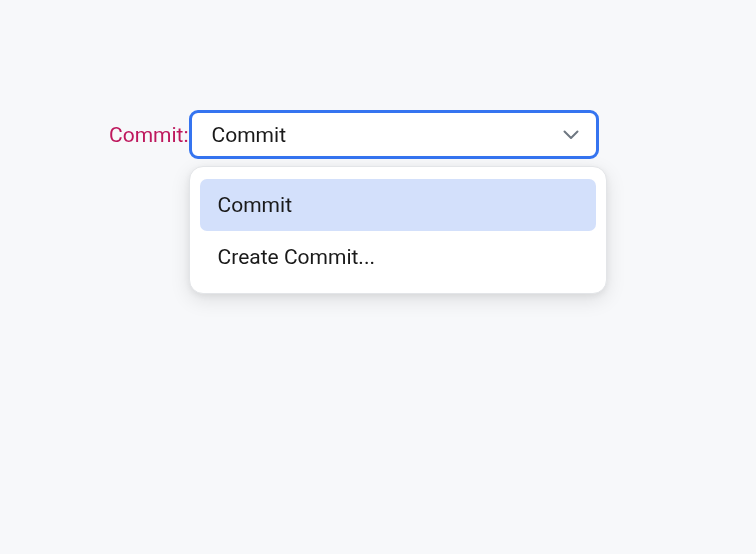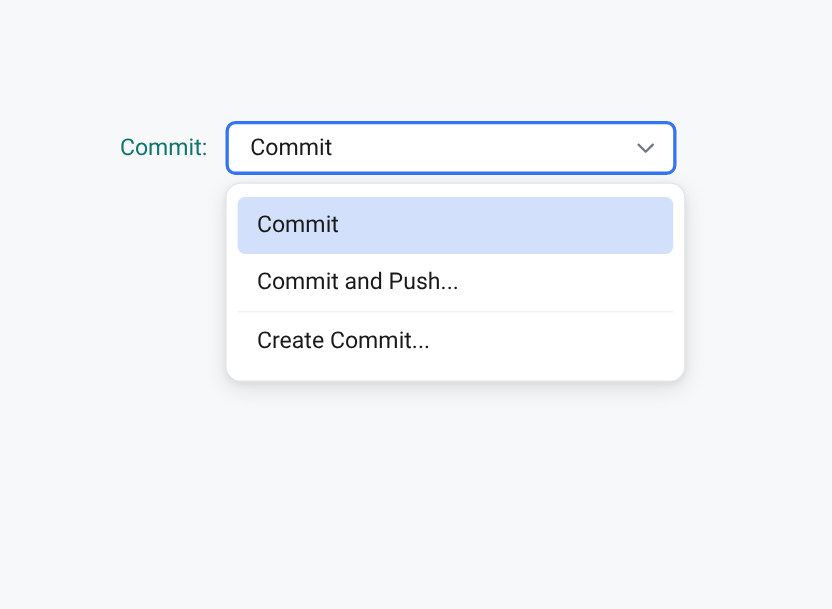--- a/index.html
+++ b/index.html
@@ -17,22 +17,21 @@
       position: relative;
     }
     .form-row {
       position: absolute;
       top: 110px;
       left: 109px;
       display: flex;
       align-items: center;
     }
     .label {
-      margin-right: 16px;
-      color: #0f766e;
+      color: #be185d;
     }
     .dropdown {
       position: relative;
     }
     .dropdown-button {
       width: 410px;
       height: 49px;
       background: #ffffff;
       border: 3px solid #3574f0;
       border-radius: 9px;
@@ -97,17 +96,16 @@
     <div class="dropdown-button">
       <span class="dropdown-button-text">Commit</span>
       <span class="chevron">
         <svg viewBox="0 0 16 10" fill="none">
           <path d="M1.5 1.5 L8 8 L14.5 1.5" stroke="#6e7781" stroke-width="2" stroke-linecap="round" stroke-linejoin="round"></path>
         </svg>
       </span>
     </div>
     <div class="dropdown-menu">
       <div class="dropdown-item selected">Commit</div>
-      <div class="dropdown-item">Commit and Push...</div>
       <div class="dropdown-item">Create Commit...</div>
     </div>
   </div>
 </div>
 
 </body></html>

